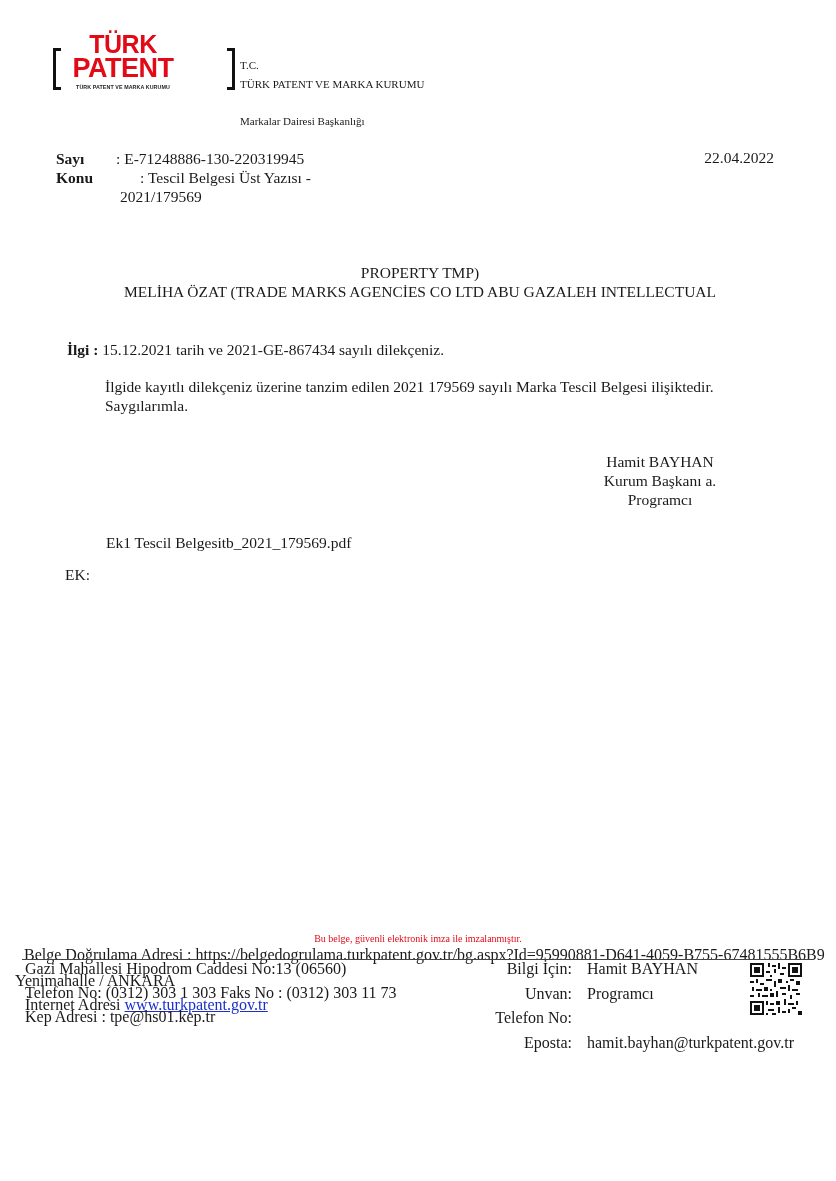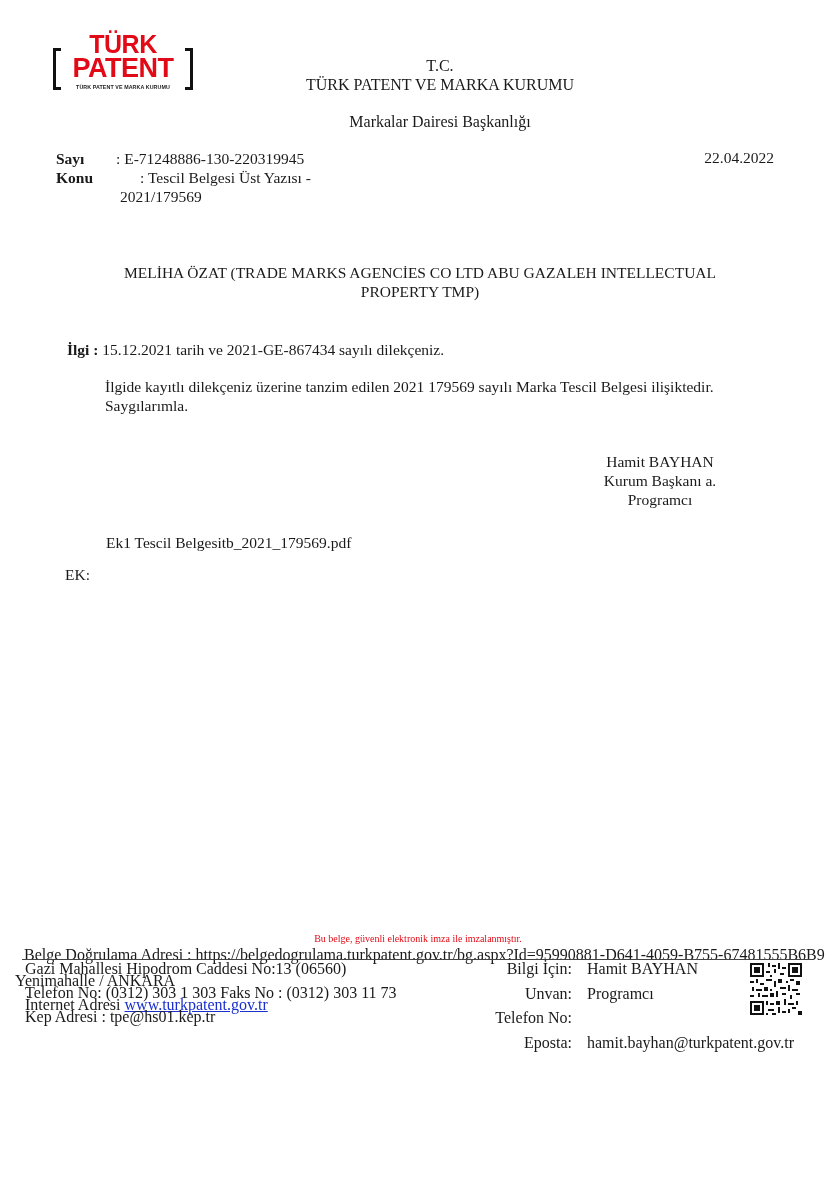--- a/index.html
+++ b/index.html
@@ -3,21 +3,21 @@
   <meta charset="utf-8">
   <style>
     html, body { margin: 0; padding: 0; background: #ffffff; }
     body {
       width: 836px; height: 1181px; position: relative; overflow: hidden;
       font-family: "Liberation Serif", serif; color: #1a1a1a;
     }
     .abs { position: absolute; }
 
     
-    .logo { left: 53px; top: 33px; width: 140px; height: 62px; }
+    .logo { left: 53px; top: 33px; width: 140px; height: 62px; padding-left: 42px; }
     .logo .bracket-l, .logo .bracket-r {
       position: absolute; top: 15px; width: 8px; height: 42px;
       border: 3px solid #111; box-sizing: border-box;
     }
     .logo .bracket-l { left: 0; border-right: none; }
     .logo .bracket-r { right: 0; border-left: none; }
     .logo .turk {
       position: absolute; left: 28px; top: -2px; width: 84px; text-align: center;
       font-family: "Liberation Sans", sans-serif; font-weight: bold;
       font-size: 25px; color: #e30a17; letter-spacing: -0.5px; line-height: 26px;
@@ -27,21 +27,21 @@
       font-family: "Liberation Sans", sans-serif; font-weight: bold;
       font-size: 27px; color: #e30a17; letter-spacing: -0.5px; line-height: 28px;
     }
     .logo .sub {
       position: absolute; left: 10px; top: 51px; width: 120px; text-align: center;
       font-family: "Liberation Sans", sans-serif; font-weight: bold;
       font-size: 5.3px; color: #222; letter-spacing: 0.1px; white-space: nowrap;
     }
 
     
-    .hdr { left: 240px; width: 400px; text-align: center; font-size: 16px; line-height: 19px; }
+    .hdr { left: 240px; width: 400px; font-size: 11px; line-height: 19px; }
     .hdr1 { top: 56px; }
     .hdr2 { top: 75px; }
     .hdr3 { top: 112px; }
 
     
     .meta { font-size: 15.5px; line-height: 19px; }
     .meta-label { left: 56px; font-weight: bold; }
     .meta-val { left: 116px; }
     .date { right: 62px; top: 149px; font-size: 15.5px; }
 
@@ -78,22 +78,22 @@
 <div class="abs hdr hdr3">Markalar Dairesi Başkanlığı</div>
 
 <div class="abs meta meta-label" style="top:149px;">Sayı</div>
 <div class="abs meta meta-val" style="top:149px;">: E-71248886-130-220319945</div>
 <div class="abs meta meta-label" style="top:168px;">Konu</div>
 <div class="abs meta meta-val" style="top:168px;margin-left:24px;">: Tescil Belgesi Üst Yazısı -</div>
 <div class="abs meta" style="left:120px; top:187px;">2021/179569</div>
 <div class="abs date">22.04.2022</div>
 
 <div class="abs recipient">
+  <div>PROPERTY TMP)</div>
   <div>MELİHA ÖZAT (TRADE MARKS AGENCİES CO LTD ABU GAZALEH INTELLECTUAL</div>
-  <div>PROPERTY TMP)</div>
 </div>
 
 <div class="abs body-text" style="left:67px; top:340px;">
   <span class="ilgi-label">İlgi :</span>
   <span>15.12.2021 tarih ve 2021-GE-867434  sayılı dilekçeniz.</span>
 </div>
 <div class="abs body-text" style="left:105px; top:377px;">İlgide kayıtlı dilekçeniz üzerine tanzim edilen  2021 179569 sayılı Marka Tescil Belgesi ilişiktedir.</div>
 <div class="abs body-text" style="left:105px; top:396px;">Saygılarımla.</div>
 
 <div class="abs signer" style="top:452px;">

